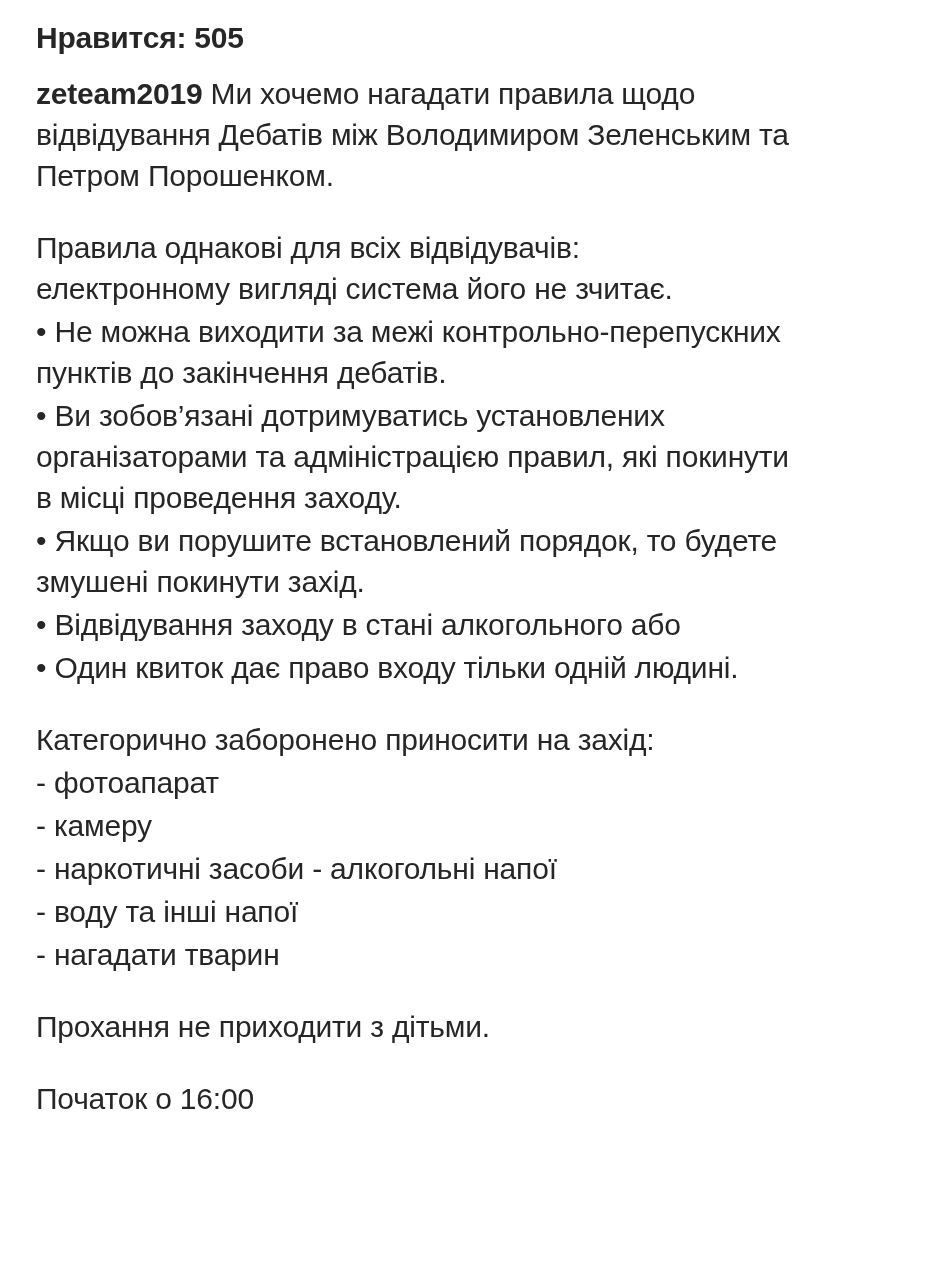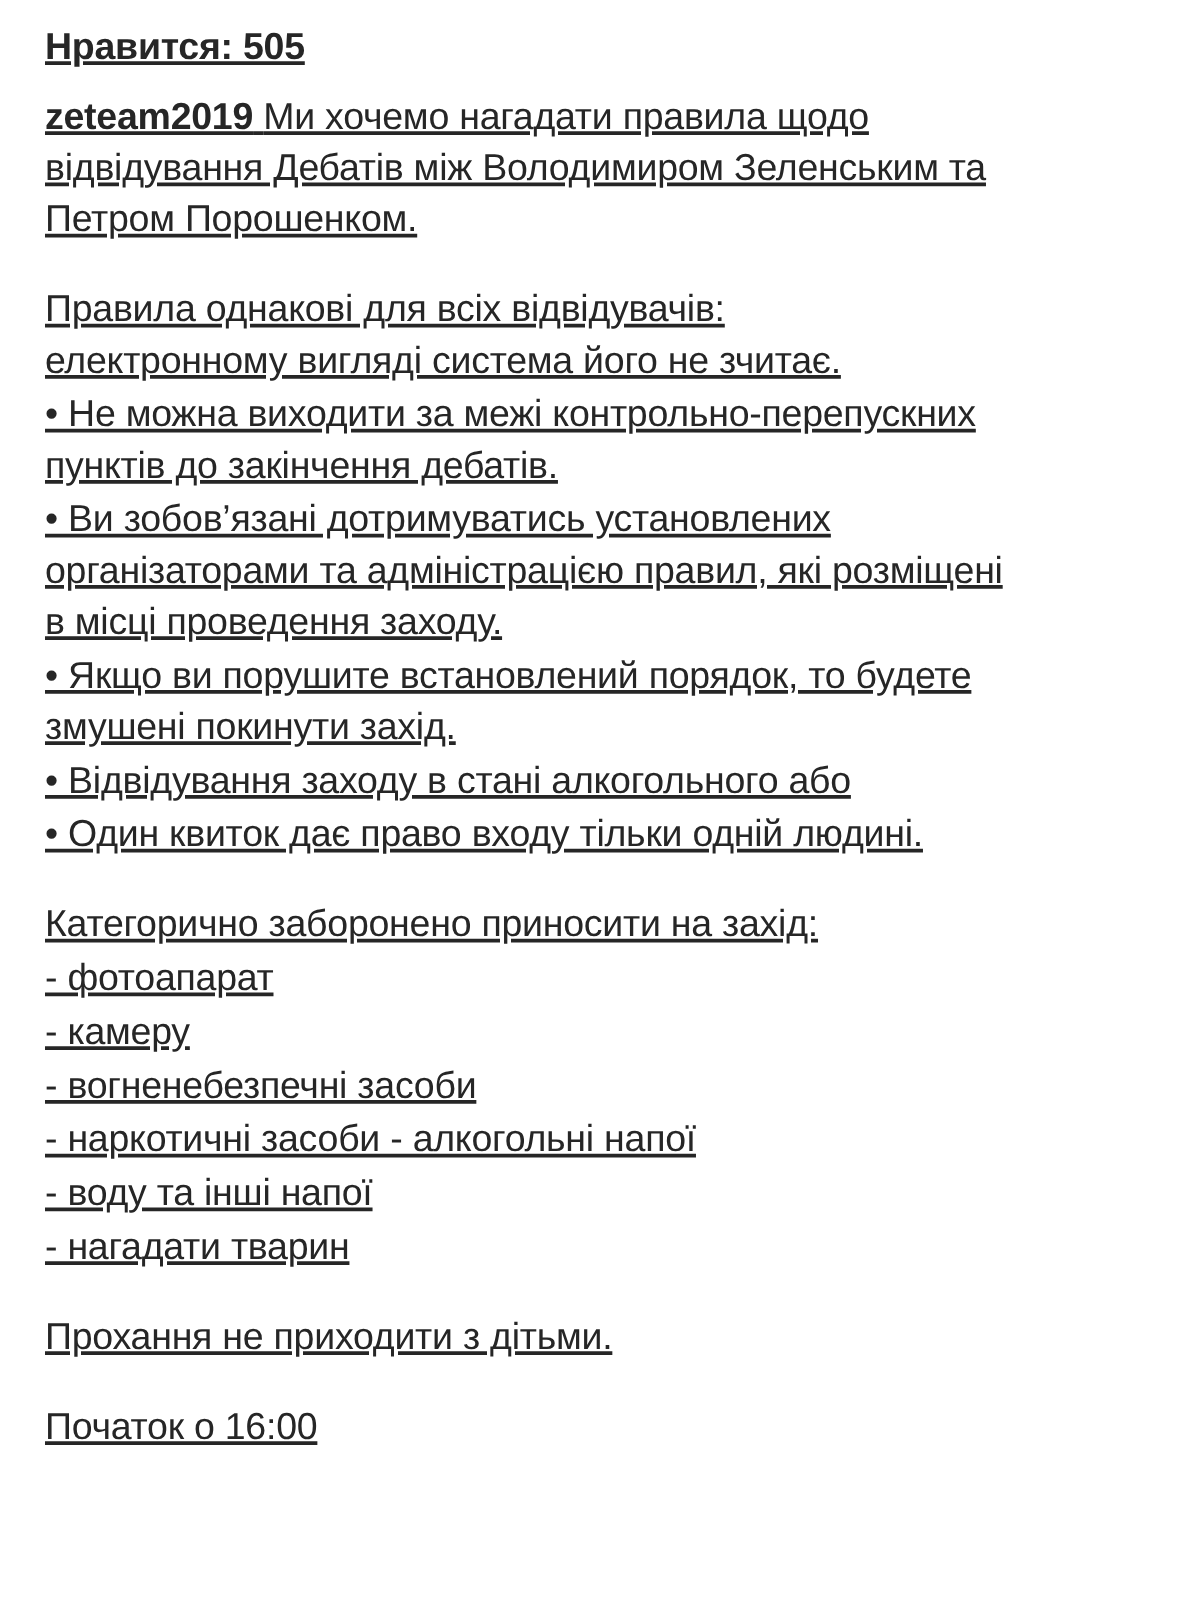--- a/index.html
+++ b/index.html
@@ -17,21 +17,20 @@
   .caption-wrap {
     padding: 20px 20px 0 36px;
   }
   p {
     margin: 0;
     font-size: 30px;
     line-height: 36px;
     letter-spacing: -0.2px;
     white-space: nowrap;
     font-weight: 400;
-    text-decoration: underline;
   }
   .likes {
     font-weight: 700;
     margin-bottom: 20px;
   }
   .username {
     font-weight: 700;
     margin-top: 20px;
   }
   
@@ -52,32 +51,31 @@
 
   <p class="cont">відвідування Дебатів між Володимиром Зеленським та</p>
   <p class="cont">Петром Порошенком.</p>
 
   <p class="sect">Правила однакові для всіх відвідувачів:</p>
 
   <p class="cont">електронному вигляді система його не зчитає.</p>
   <p class="para">• Не можна виходити за межі контрольно-перепускних</p>
   <p class="cont">пунктів до закінчення дебатів.</p>
   <p class="para">• Ви зобов’язані дотримуватись установлених</p>
-  <p class="cont">організаторами та адміністрацією правил, які розміщені</p>
+  <p class="cont">організаторами та адміністрацією правил, які покинути</p>
   <p class="cont">в місці проведення заходу.</p>
   <p class="para">• Якщо ви порушите встановлений порядок, то будете</p>
   <p class="cont">змушені покинути захід.</p>
   <p class="para">• Відвідування заходу в стані алкогольного або</p>
   <p class="para">• Один квиток дає право входу тільки одній людині.</p>
 
   <p class="sect">Категорично заборонено приносити на захід:</p>
 
   <p class="para">- фотоапарат</p>
   <p class="para">- камеру</p>
-  <p class="para">- вогненебезпечні засоби</p>
   <p class="para">- наркотичні засоби - алкогольні напої</p>
   <p class="para">- воду та інші напої</p>
   <p class="para">- нагадати тварин</p>
 
   <p class="sect">Прохання не приходити з дітьми.</p>
 
   <p class="sect">Початок о 16:00</p>
 
 </div>
 

